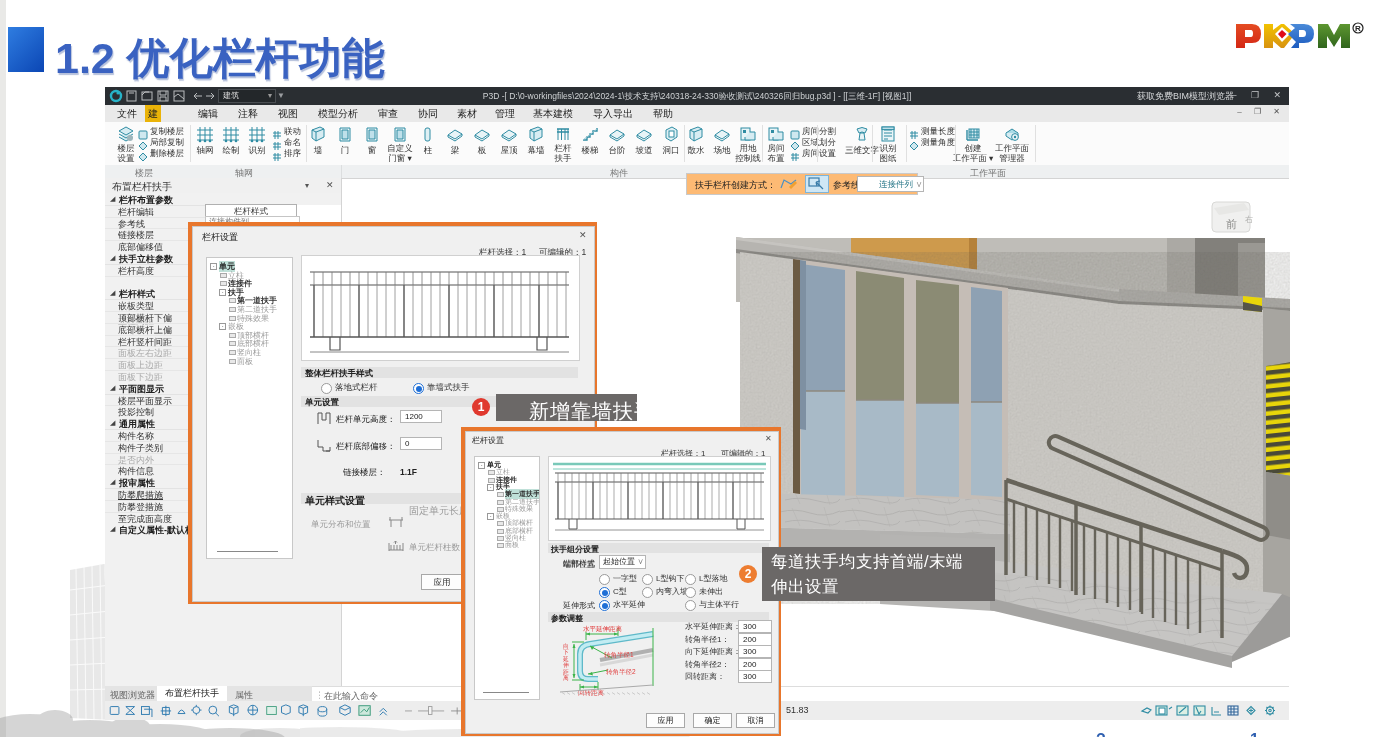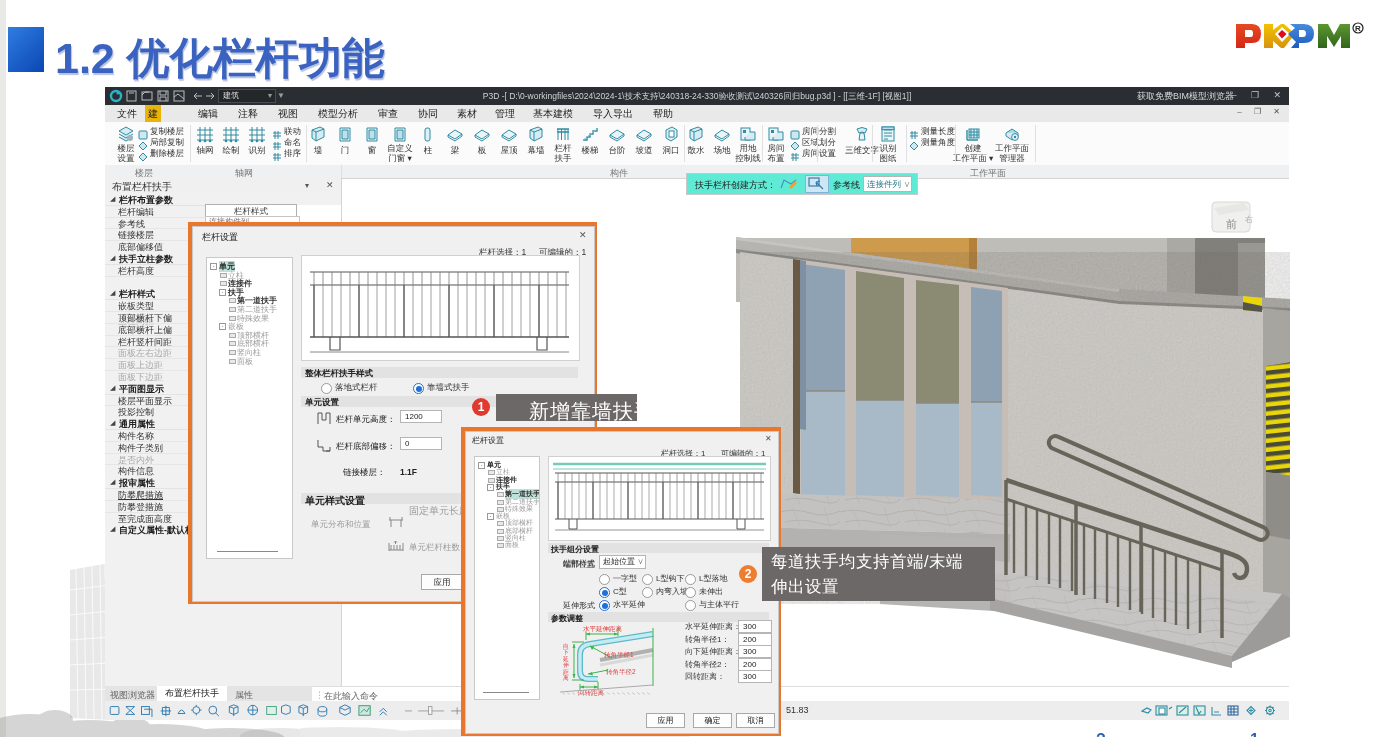--- a/index.html
+++ b/index.html
@@ -588,33 +588,33 @@
 <g transform="translate(1052,434) rotate(23.8)">
           <rect x="0" y="0" width="238" height="13" rx="6.5" fill="none" stroke="#67645a" stroke-width="4"></rect>
         </g>
 <g>
           <rect x="1212" y="202" width="38" height="30" rx="4" fill="#f0f0ef" stroke="#d8d8d6"></rect>
           <polygon points="1214,208 1244,203 1249,210 1219,215" fill="#e7e7e5"></polygon>
           <text x="1226" y="228" font-size="11" fill="#8a8a88">前</text>
           <text x="1245" y="222" font-size="8" fill="#b0b0ae">右</text>
         </g>
 </svg>
-<div class="abs" style="left:581px;top:86px;width:230px;height:20px;background:#5eead4;border:1px solid #c9c9c9;">
+<div class="abs" style="left:581px;top:86px;width:230px;height:20px;background:#fdba74;border:1px solid #c9c9c9;">
         <span class="abs" style="left:8px;top:5px;font-size:9px;color:#222;">扶手栏杆创建方式：</span>
         <svg class="abs" style="left:92px;top:3px;" width="20" height="14" viewBox="0 0 20 14">
           <path d="M2 11 L5 3 L12 7 L17 3" stroke="#4a90c4" fill="none" stroke-width="1.2"></path>
           <path d="M10 10 L16 4 L18 6 L12 12 Z" fill="#f0a030"></path>
         </svg>
         <span class="abs" style="left:118px;top:1px;width:22px;height:16px;background:#cfe7f5;border:1px solid #7fb4d8;"></span>
         <svg class="abs" style="left:121px;top:3px;" width="17" height="13" viewBox="0 0 17 13">
           <rect x="1" y="1" width="10" height="8" fill="none" stroke="#3a7ca8" stroke-width="1.2"></rect>
           <path d="M8 5 L15 12 M8 5 L12 4 M8 5 L9 9" stroke="#3a7ca8" fill="none" stroke-width="1.2"></path>
         </svg>
         <span class="abs" style="left:146px;top:5px;font-size:9px;color:#222;">参考线：</span>
-        <span class="abs" style="left:176px;top:2px;width:44px;height:14px;background:#fff;border:1px solid #b5b5b5;font-size:8.5px;line-height:14px;color:#2e7b8c;padding-left:3px;white-space:nowrap;">连接件列 <span style="color:#888;">∨</span></span>
+        <span class="abs" style="left:170px;top:2px;width:44px;height:14px;background:#fff;border:1px solid #b5b5b5;font-size:8.5px;line-height:14px;color:#2e7b8c;padding-left:21px;white-space:nowrap;">连接件列 <span style="color:#888;">∨</span></span>
       </div>
     <div class="abs" id="tabsrow">
       <span class="abs" style="left:5px;top:3px;color:#666;">视图浏览器</span>
       <span class="abs" style="left:52px;top:0;width:70px;height:15px;background:#fff;text-align:center;line-height:15px;color:#222;">布置栏杆扶手</span>
       <span class="abs" style="left:130px;top:3px;color:#666;">属性</span>
     </div>
     <div class="abs" id="cmdrow">
       <span class="abs" style="left:3px;top:3px;color:#aaa;">⋮</span>
       <span class="abs" style="left:12px;top:3px;color:#666;">在此输入命令</span>
     </div>

